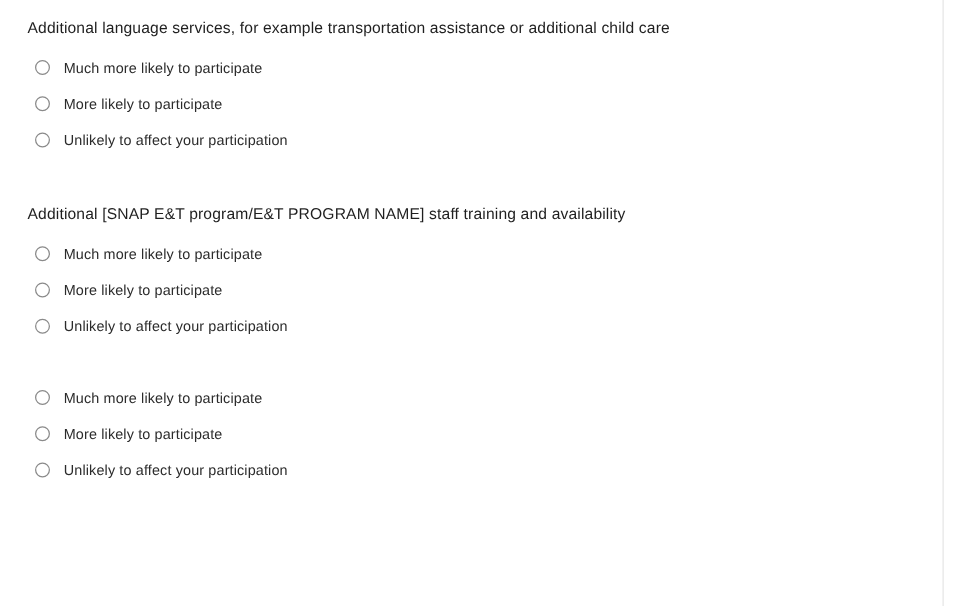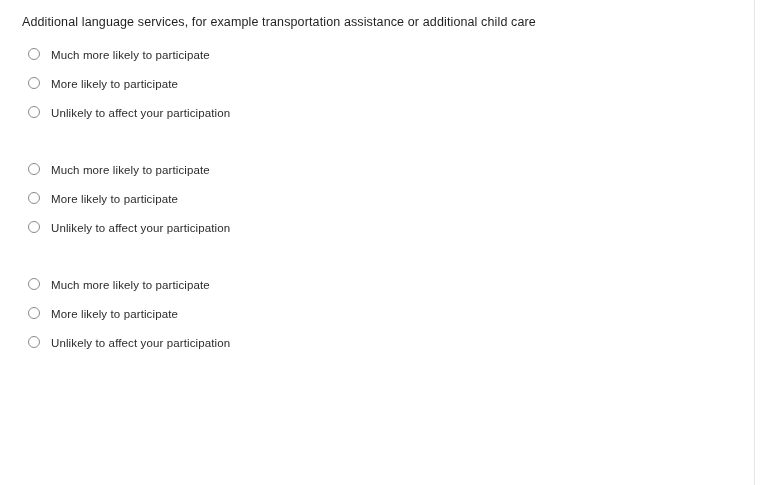--- a/index.html
+++ b/index.html
@@ -87,20 +87,21 @@
         <span class="option-label">More likely to participate</span>
       </div>
       <div class="option-row">
         <span class="radio"></span>
         <span class="option-label">Unlikely to affect your participation</span>
       </div>
     </div>
   </div>
 
   <div class="question-block block-2">
+    <div class="question-text">Additional [SNAP E&amp;T program/E&amp;T PROGRAM NAME] staff training and availability</div>
     <div class="options">
       <div class="option-row">
         <span class="radio"></span>
         <span class="option-label">Much more likely to participate</span>
       </div>
       <div class="option-row">
         <span class="radio"></span>
         <span class="option-label">More likely to participate</span>
       </div>
       <div class="option-row">

